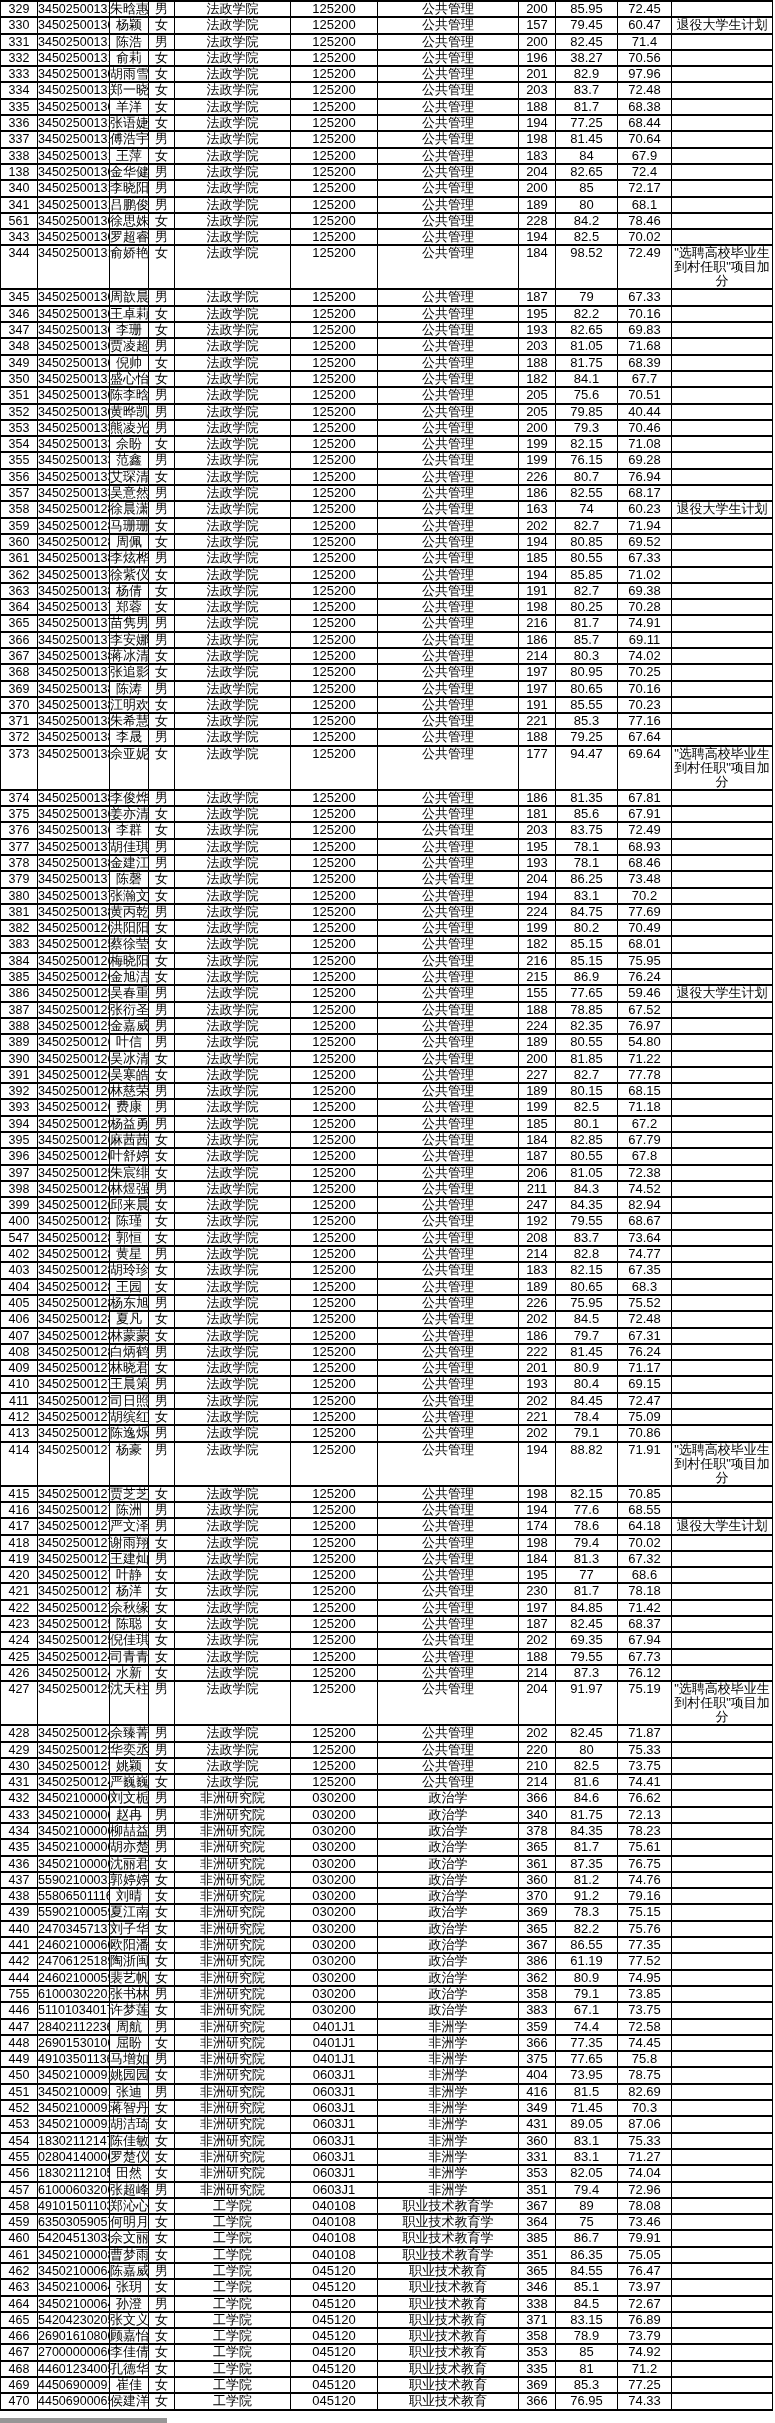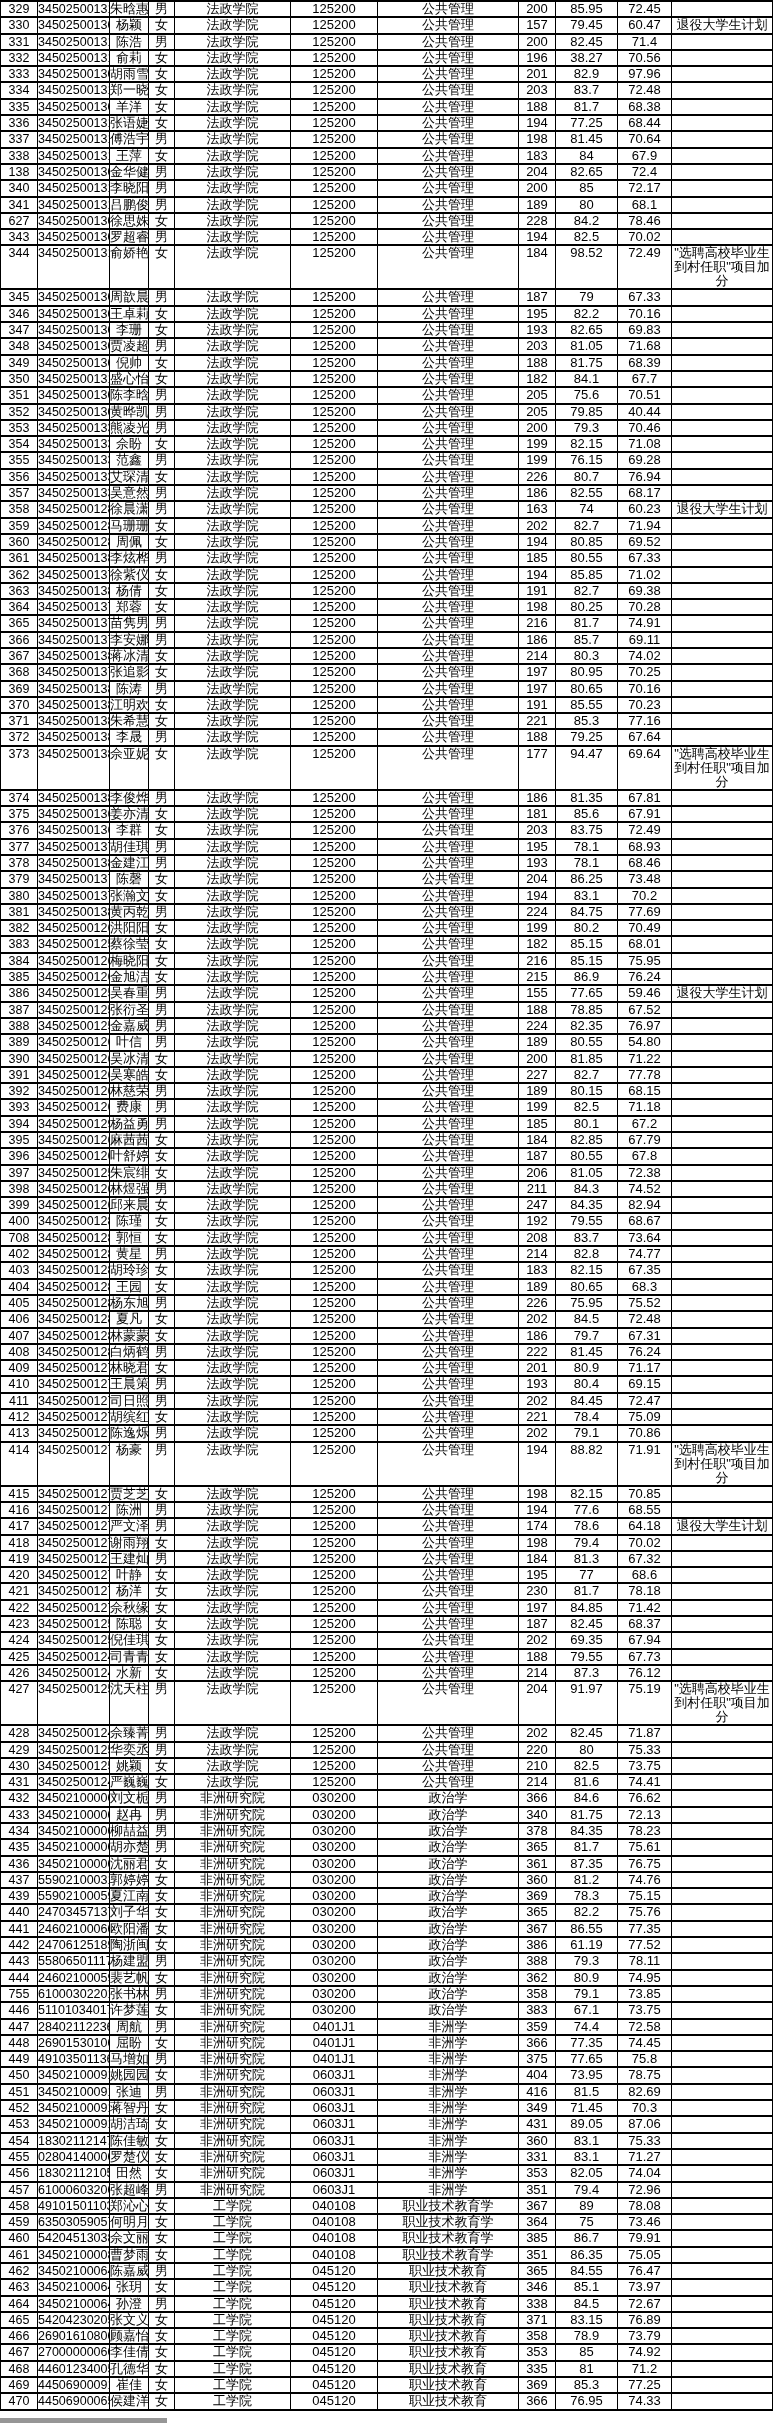--- a/index.html
+++ b/index.html
@@ -199,21 +199,21 @@
           <td class="c3">男</td>
           <td class="c4">法政学院</td>
           <td class="c5">125200</td>
           <td class="c6">公共管理</td>
           <td class="c7">189</td>
           <td class="c8">80</td>
           <td class="c9">68.1</td>
           <td class="c10"></td>
         </tr>
         <tr>
-          <td class="c0">627</td>
+          <td class="c0">561</td>
           <td class="c1">34502500130</td>
           <td class="c2">徐思姝</td>
           <td class="c3">女</td>
           <td class="c4">法政学院</td>
           <td class="c5">125200</td>
           <td class="c6">公共管理</td>
           <td class="c7">228</td>
           <td class="c8">84.2</td>
           <td class="c9">78.46</td>
           <td class="c10"></td>
@@ -966,21 +966,21 @@
           <td class="c3">女</td>
           <td class="c4">法政学院</td>
           <td class="c5">125200</td>
           <td class="c6">公共管理</td>
           <td class="c7">192</td>
           <td class="c8">79.55</td>
           <td class="c9">68.67</td>
           <td class="c10"></td>
         </tr>
         <tr>
-          <td class="c0">708</td>
+          <td class="c0">547</td>
           <td class="c1">34502500128</td>
           <td class="c2">郭恒</td>
           <td class="c3">女</td>
           <td class="c4">法政学院</td>
           <td class="c5">125200</td>
           <td class="c6">公共管理</td>
           <td class="c7">208</td>
           <td class="c8">83.7</td>
           <td class="c9">73.64</td>
           <td class="c10"></td>
@@ -1447,20 +1447,33 @@
           <td class="c3">女</td>
           <td class="c4">非洲研究院</td>
           <td class="c5">030200</td>
           <td class="c6">政治学</td>
           <td class="c7">360</td>
           <td class="c8">81.2</td>
           <td class="c9">74.76</td>
           <td class="c10"></td>
         </tr>
         <tr>
+          <td class="c0">438</td>
+          <td class="c1">55806501116</td>
+          <td class="c2">刘晴</td>
+          <td class="c3">女</td>
+          <td class="c4">非洲研究院</td>
+          <td class="c5">030200</td>
+          <td class="c6">政治学</td>
+          <td class="c7">370</td>
+          <td class="c8">91.2</td>
+          <td class="c9">79.16</td>
+          <td class="c10"></td>
+        </tr>
+        <tr>
           <td class="c0">439</td>
           <td class="c1">55902100059</td>
           <td class="c2">夏江南</td>
           <td class="c3">女</td>
           <td class="c4">非洲研究院</td>
           <td class="c5">030200</td>
           <td class="c6">政治学</td>
           <td class="c7">369</td>
           <td class="c8">78.3</td>
           <td class="c9">75.15</td>
@@ -1496,33 +1509,20 @@
           <td class="c0">442</td>
           <td class="c1">24706125189</td>
           <td class="c2">陶浙闽</td>
           <td class="c3">女</td>
           <td class="c4">非洲研究院</td>
           <td class="c5">030200</td>
           <td class="c6">政治学</td>
           <td class="c7">386</td>
           <td class="c8">61.19</td>
           <td class="c9">77.52</td>
-          <td class="c10"></td>
-        </tr>
-        <tr>
-          <td class="c0">443</td>
-          <td class="c1">55806501117</td>
-          <td class="c2">杨建盟</td>
-          <td class="c3">男</td>
-          <td class="c4">非洲研究院</td>
-          <td class="c5">030200</td>
-          <td class="c6">政治学</td>
-          <td class="c7">388</td>
-          <td class="c8">79.3</td>
-          <td class="c9">78.11</td>
           <td class="c10"></td>
         </tr>
         <tr>
           <td class="c0">444</td>
           <td class="c1">24602100059</td>
           <td class="c2">裴艺帆</td>
           <td class="c3">女</td>
           <td class="c4">非洲研究院</td>
           <td class="c5">030200</td>
           <td class="c6">政治学</td>

